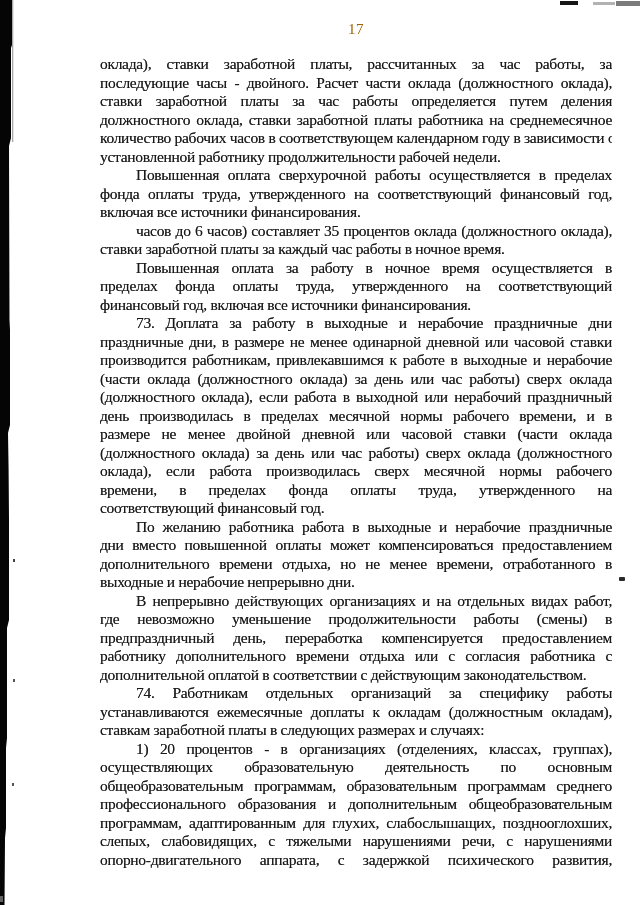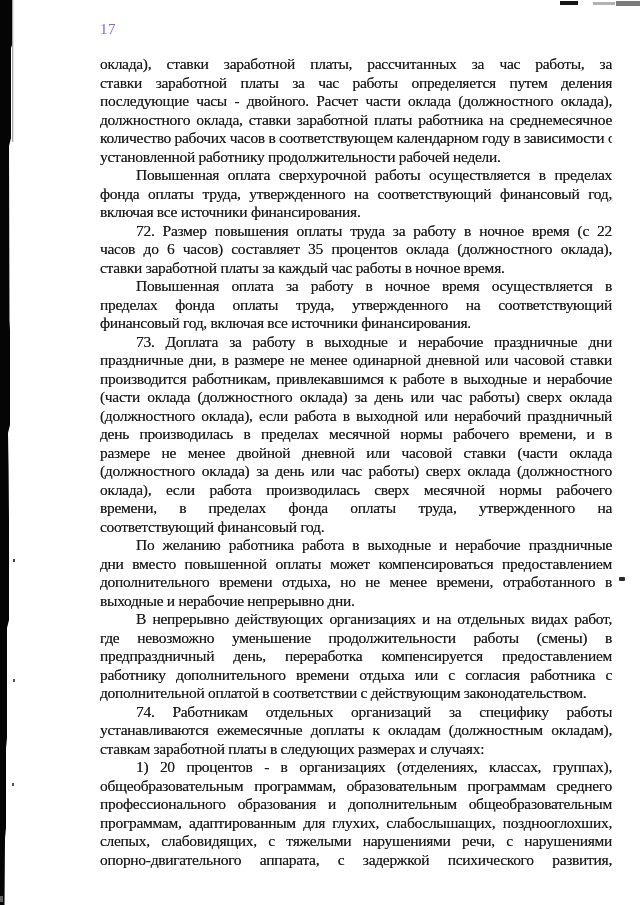--- a/index.html
+++ b/index.html
@@ -31,24 +31,24 @@
   .smudge-3 { left: 616px; top: 1px; width: 24px; height: 5px; background: #7b7b7b; }
   .speck-right { left: 619px; top: 577px; width: 6px; height: 4px; background: #2a2a2a; border-radius: 1px; }
   .speck-a { left: 13px; top: 559px; width: 2px; height: 3px; background: #444; }
   .speck-b { left: 13px; top: 679px; width: 2px; height: 3px; background: #555; }
   .speck-c { left: 12px; top: 783px; width: 2px; height: 3px; background: #555; }
   .page-number {
     position: absolute;
     top: 21px;
     left: 100px;
     width: 512px;
-    text-align: left;
+    text-align: center;
     font-size: 15px;
     letter-spacing: 0.5px;
-    color: #8b5cf6;
+    color: #a16207;
   }
   .body-text {
     position: absolute;
     top: 55px;
     left: 100px;
     width: 512px;
     font-size: 15.5px;
     letter-spacing: -0.3px;
     text-shadow: 0 0 0.4px rgba(10,10,10,0.65);
   }
@@ -84,33 +84,32 @@
   <div class="smudge speck-right"></div>
   <div class="smudge speck-a"></div>
   <div class="smudge speck-b"></div>
   <div class="smudge speck-c"></div>
 
   <div class="page-number">17</div>
 
   <div class="body-text">
       <div class="paragraph">
         <div class="line">оклада), ставки заработной платы, рассчитанных за час работы, за</div>
+        <div class="line">последующие часы - двойного. Расчет части оклада (должностного оклада),</div>
         <div class="line">ставки заработной платы за час работы определяется путем деления</div>
-        <div class="line">последующие часы - двойного. Расчет части оклада (должностного оклада),</div>
         <div class="line">должностного оклада, ставки заработной платы работника на среднемесячное</div>
         <div class="line">количество рабочих часов в соответствующем календарном году в зависимости от</div>
         <div class="line last">установленной работнику продолжительности рабочей недели.</div>
       </div>
       <div class="paragraph indent">
         <div class="line">Повышенная оплата сверхурочной работы осуществляется в пределах</div>
         <div class="line">фонда оплаты труда, утвержденного на соответствующий финансовый год,</div>
         <div class="line last">включая все источники финансирования.</div>
       </div>
       <div class="paragraph indent">
-        <div class="line">72. Размер повышения оплаты труда за работу в ночное время (с 22</div>
         <div class="line">часов до 6 часов) составляет 35 процентов оклада (должностного оклада),</div>
         <div class="line last">ставки заработной платы за каждый час работы в ночное время.</div>
       </div>
       <div class="paragraph indent">
         <div class="line">Повышенная оплата за работу в ночное время осуществляется в</div>
         <div class="line">пределах фонда оплаты труда, утвержденного на соответствующий</div>
         <div class="line last">финансовый год, включая все источники финансирования.</div>
       </div>
       <div class="paragraph indent">
         <div class="line">73. Доплата за работу в выходные и нерабочие праздничные дни</div>
@@ -138,20 +137,21 @@
         <div class="line">работнику дополнительного времени отдыха или с согласия работника с</div>
         <div class="line last">дополнительной оплатой в соответствии с действующим законодательством.</div>
       </div>
       <div class="paragraph indent">
         <div class="line">74. Работникам отдельных организаций за специфику работы</div>
         <div class="line">устанавливаются ежемесячные доплаты к окладам (должностным окладам),</div>
         <div class="line last">ставкам заработной платы в следующих размерах и случаях:</div>
       </div>
       <div class="paragraph indent">
         <div class="line">1) 20 процентов - в организациях (отделениях, классах, группах),</div>
+        <div class="line">осуществляющих образовательную деятельность по основным</div>
         <div class="line">общеобразовательным программам, образовательным программам среднего</div>
         <div class="line">профессионального образования и дополнительным общеобразовательным</div>
         <div class="line">программам, адаптированным для глухих, слабослышащих, позднооглохших,</div>
         <div class="line">слепых, слабовидящих, с тяжелыми нарушениями речи, с нарушениями</div>
         <div class="line">опорно-двигательного аппарата, с задержкой психического развития,</div>
       </div>
     </div>
 
 </div>
 

